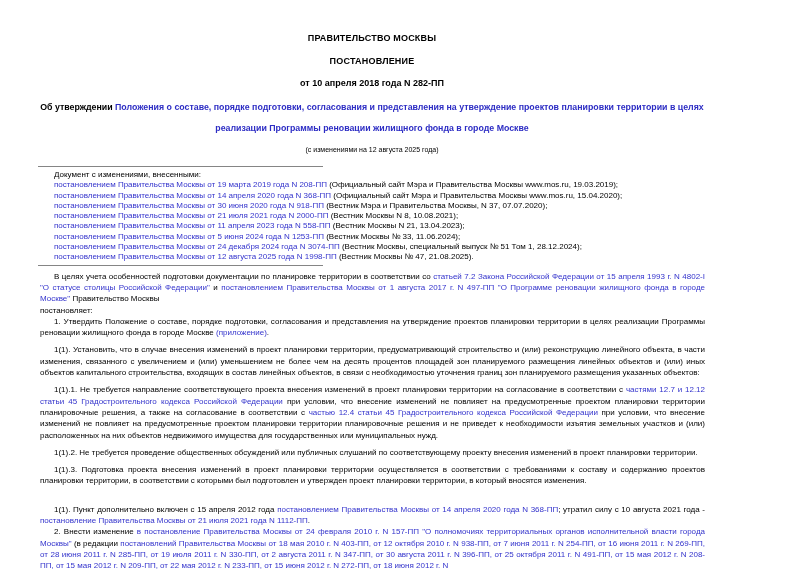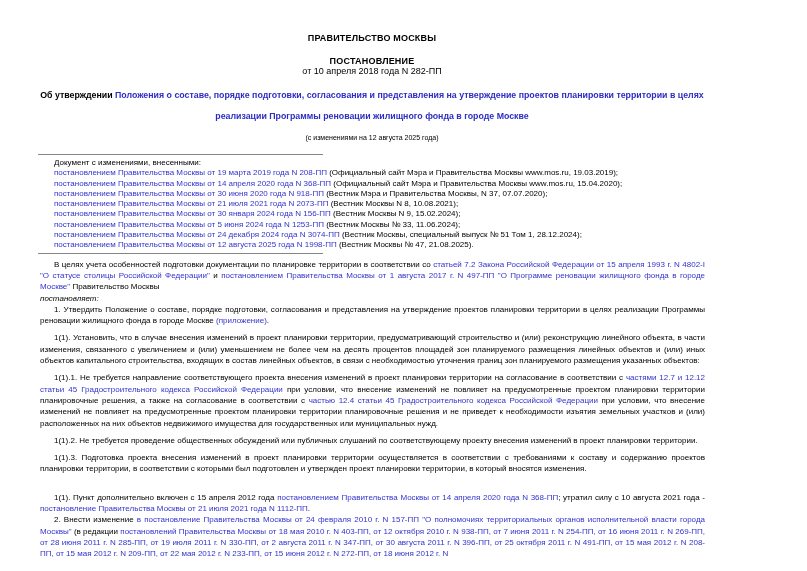--- a/index.html
+++ b/index.html
@@ -8,34 +8,34 @@
     position:relative;
     width:744px; height:571px;
     overflow:hidden;
     background:#ffffff;
     font-family:"Liberation Sans", sans-serif;
     color:#000000;
   }
   .header { text-align:center; padding-top:33px; }
   .org-name { font-size:9px; font-weight:bold; letter-spacing:.2px; }
   .doc-type { font-size:9px; font-weight:bold; margin-top:13px; letter-spacing:.2px; }
-  .doc-date { font-size:9px; font-weight:normal; margin-top:0; }
+  .doc-date { font-size:9px; font-weight:bold; margin-top:12px; }
   .doc-title { font-size:8.8px; font-weight:bold; line-height:21px; margin:9px 38px 0 38px; }
   .revision-note { font-size:7px; margin-top:7px; color:#000; }
   .link { color:#3333cc; }
   .doc-title .link { color:#2d2dc4; }
   .rule { height:1px; background:#858585; width:285px; margin-left:38px; }
   .rule-top { margin-top:13px; }
   .rule-bottom { margin-top:2px; }
   .amendments { margin-top:3px; padding-left:54px; padding-right:26px;
     font-size:8px; line-height:10.3px; white-space:nowrap; }
   .am-intro { color:#000; }
   .body-block { margin:5px 39px 0 40px; font-size:8px; line-height:11.3px; }
   .para { text-align:justify; text-indent:14px; }
-  .para.no-indent { text-indent:0;font-style:italic; }
+  .para.no-indent { text-indent:0; }
   .para.gap { margin-top:6px; }
   .para.big-gap { margin-top:17px; }
 </style>
 </head>
 <body>
 
 <div class="page">
 
   <div class="header">
     <div class="org-name">ПРАВИТЕЛЬСТВО МОСКВЫ</div>
@@ -46,22 +46,22 @@
   </div>
 
   <div class="rule rule-top"></div>
 
   <div class="amendments">
     <div class="am-intro">Документ с изменениями, внесенными:</div>
     <div>
         <div><span class="link">постановлением Правительства Москвы от 19 марта 2019 года N 208-ПП</span><span> (Официальный сайт Мэра и Правительства Москвы www.mos.ru, 19.03.2019);</span></div>
         <div><span class="link">постановлением Правительства Москвы от 14 апреля 2020 года N 368-ПП</span><span> (Официальный сайт Мэра и Правительства Москвы www.mos.ru, 15.04.2020);</span></div>
         <div><span class="link">постановлением Правительства Москвы от 30 июня 2020 года N 918-ПП</span><span> (Вестник Мэра и Правительства Москвы, N 37, 07.07.2020);</span></div>
-        <div><span class="link">постановлением Правительства Москвы от 21 июля 2021 года N 2073-ПП</span><span> (Вестник Москвы N 8, 10.08.2021);</span></div>
-        <div><span class="link">постановлением Правительства Москвы от 30 января 2024 года N 156-ПП</span><span> (Вестник Москвы N 9, 15.02.2024);</span></div>
+        <div><span class="link">постановлением Правительства Москвы от 21 июля 2021 года N 2000-ПП</span><span> (Вестник Москвы N 8, 10.08.2021);</span></div>
+        <div><span class="link">постановлением Правительства Москвы от 11 апреля 2023 года N 558-ПП</span><span> (Вестник Москвы N 21, 13.04.2023);</span></div>
         <div><span class="link">постановлением Правительства Москвы от 5 июня 2024 года N 1253-ПП</span><span> (Вестник Москвы № 33, 11.06.2024);</span></div>
         <div><span class="link">постановлением Правительства Москвы от 24 декабря 2024 года N 3074-ПП</span><span> (Вестник Москвы, специальный выпуск № 51 Том 1, 28.12.2024);</span></div>
         <div><span class="link">постановлением Правительства Москвы от 12 августа 2025 года N 1998-ПП</span><span> (Вестник Москвы № 47, 21.08.2025).</span></div>
       </div>
   </div>
 
   <div class="rule rule-bottom"></div>
 
   <div class="body-block">
       <p class="para"><span>В целях учета особенностей подготовки документации по планировке территории в соответствии со </span><span class="link">статьей 7.2 Закона Российской Федерации от 15 апреля 1993 г. N 4802-I "О статусе столицы Российской Федерации"</span><span> и </span><span class="link">постановлением Правительства Москвы от 1 августа 2017 г. N 497-ПП "О Программе реновации жилищного фонда в городе Москве"</span><span> Правительство Москвы</span></p>

